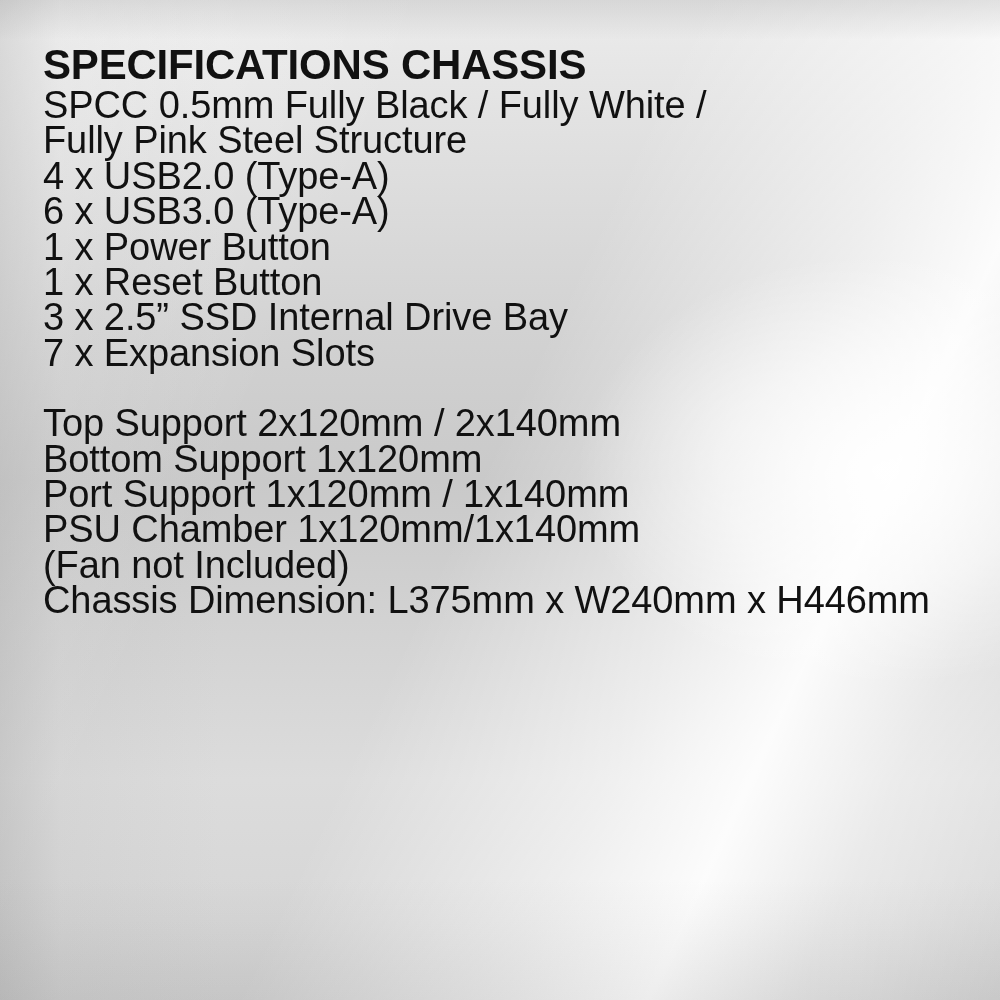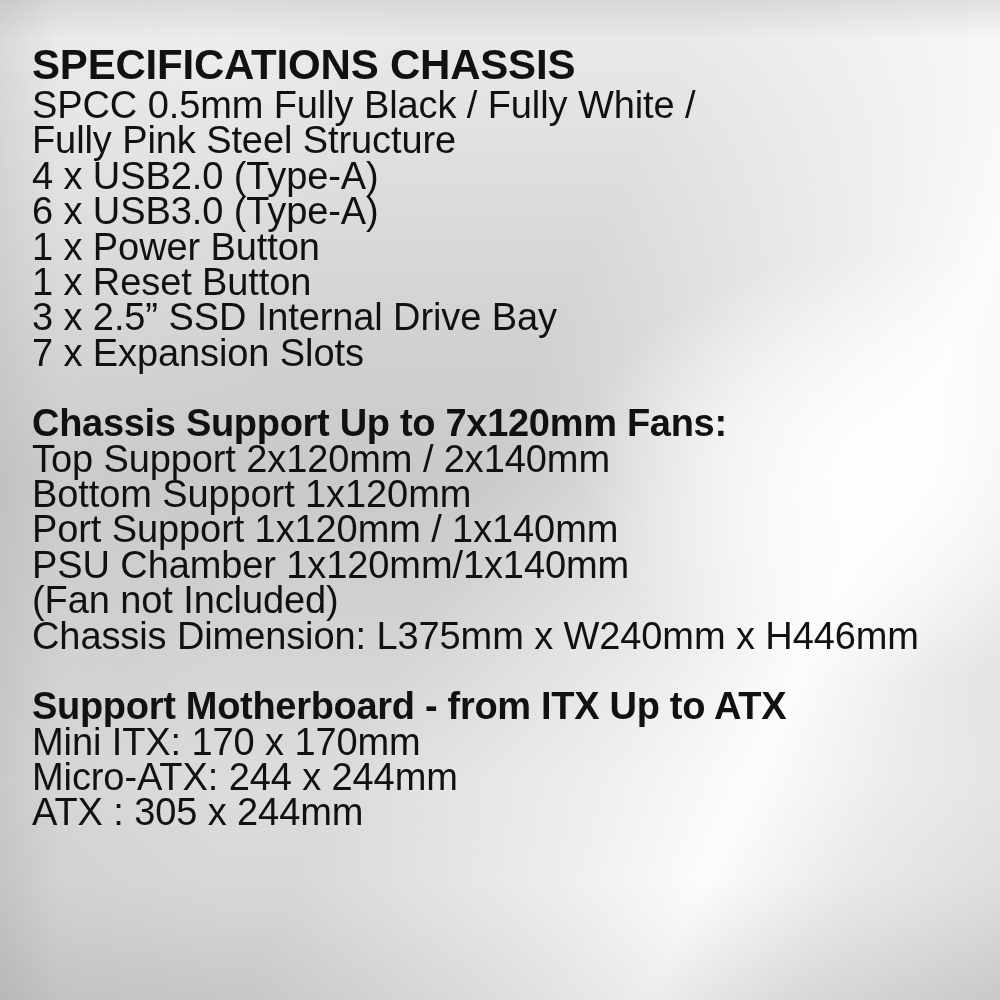--- a/index.html
+++ b/index.html
@@ -78,21 +78,21 @@
   
   .bg-vignette {
     background: radial-gradient(ellipse 135% 120% at 50% 50%,
         rgba(255,255,255,0.00) 55%,
         rgba(140,140,140,0.16) 100%);
   }
 
   
   #spec-content {
     position: absolute;
-    left: 32px;
+    left: 43px;
     top: 42px;
     width: 930px;
     z-index: 5;
     color: #111111;
   }
 
   .spec-title {
     font-size: 42px;
     font-weight: bold;
     line-height: 45px;
@@ -141,32 +141,25 @@
       <div class="spec-line">6 x USB3.0 (Type-A)</div>
       <div class="spec-line">1 x Power Button</div>
       <div class="spec-line">1 x Reset Button</div>
       <div class="spec-line">3 x 2.5” SSD Internal Drive Bay</div>
       <div class="spec-line">7 x Expansion Slots</div>
     </div>
 
     <div class="spec-gap"></div>
 
     <div>
-      <div class="spec-line heading">Chassis Support Up to 7x120mm Fans:</div>
       <div class="spec-line">Top Support 2x120mm / 2x140mm</div>
       <div class="spec-line">Bottom Support 1x120mm</div>
       <div class="spec-line">Port Support 1x120mm / 1x140mm</div>
       <div class="spec-line">PSU Chamber 1x120mm/1x140mm</div>
       <div class="spec-line">(Fan not Included)</div>
       <div class="spec-line">Chassis Dimension: L375mm x W240mm x H446mm</div>
     </div>
 
     <div class="spec-gap"></div>
 
-    <div>
-      <div class="spec-line heading">Support Motherboard - from ITX Up to ATX</div>
-      <div class="spec-line">Mini ITX: 170 x 170mm</div>
-      <div class="spec-line">Micro-ATX: 244 x 244mm</div>
-      <div class="spec-line">ATX : 305 x 244mm</div>
-    </div>
 
   </div>
 </div>
 
 </body></html>

